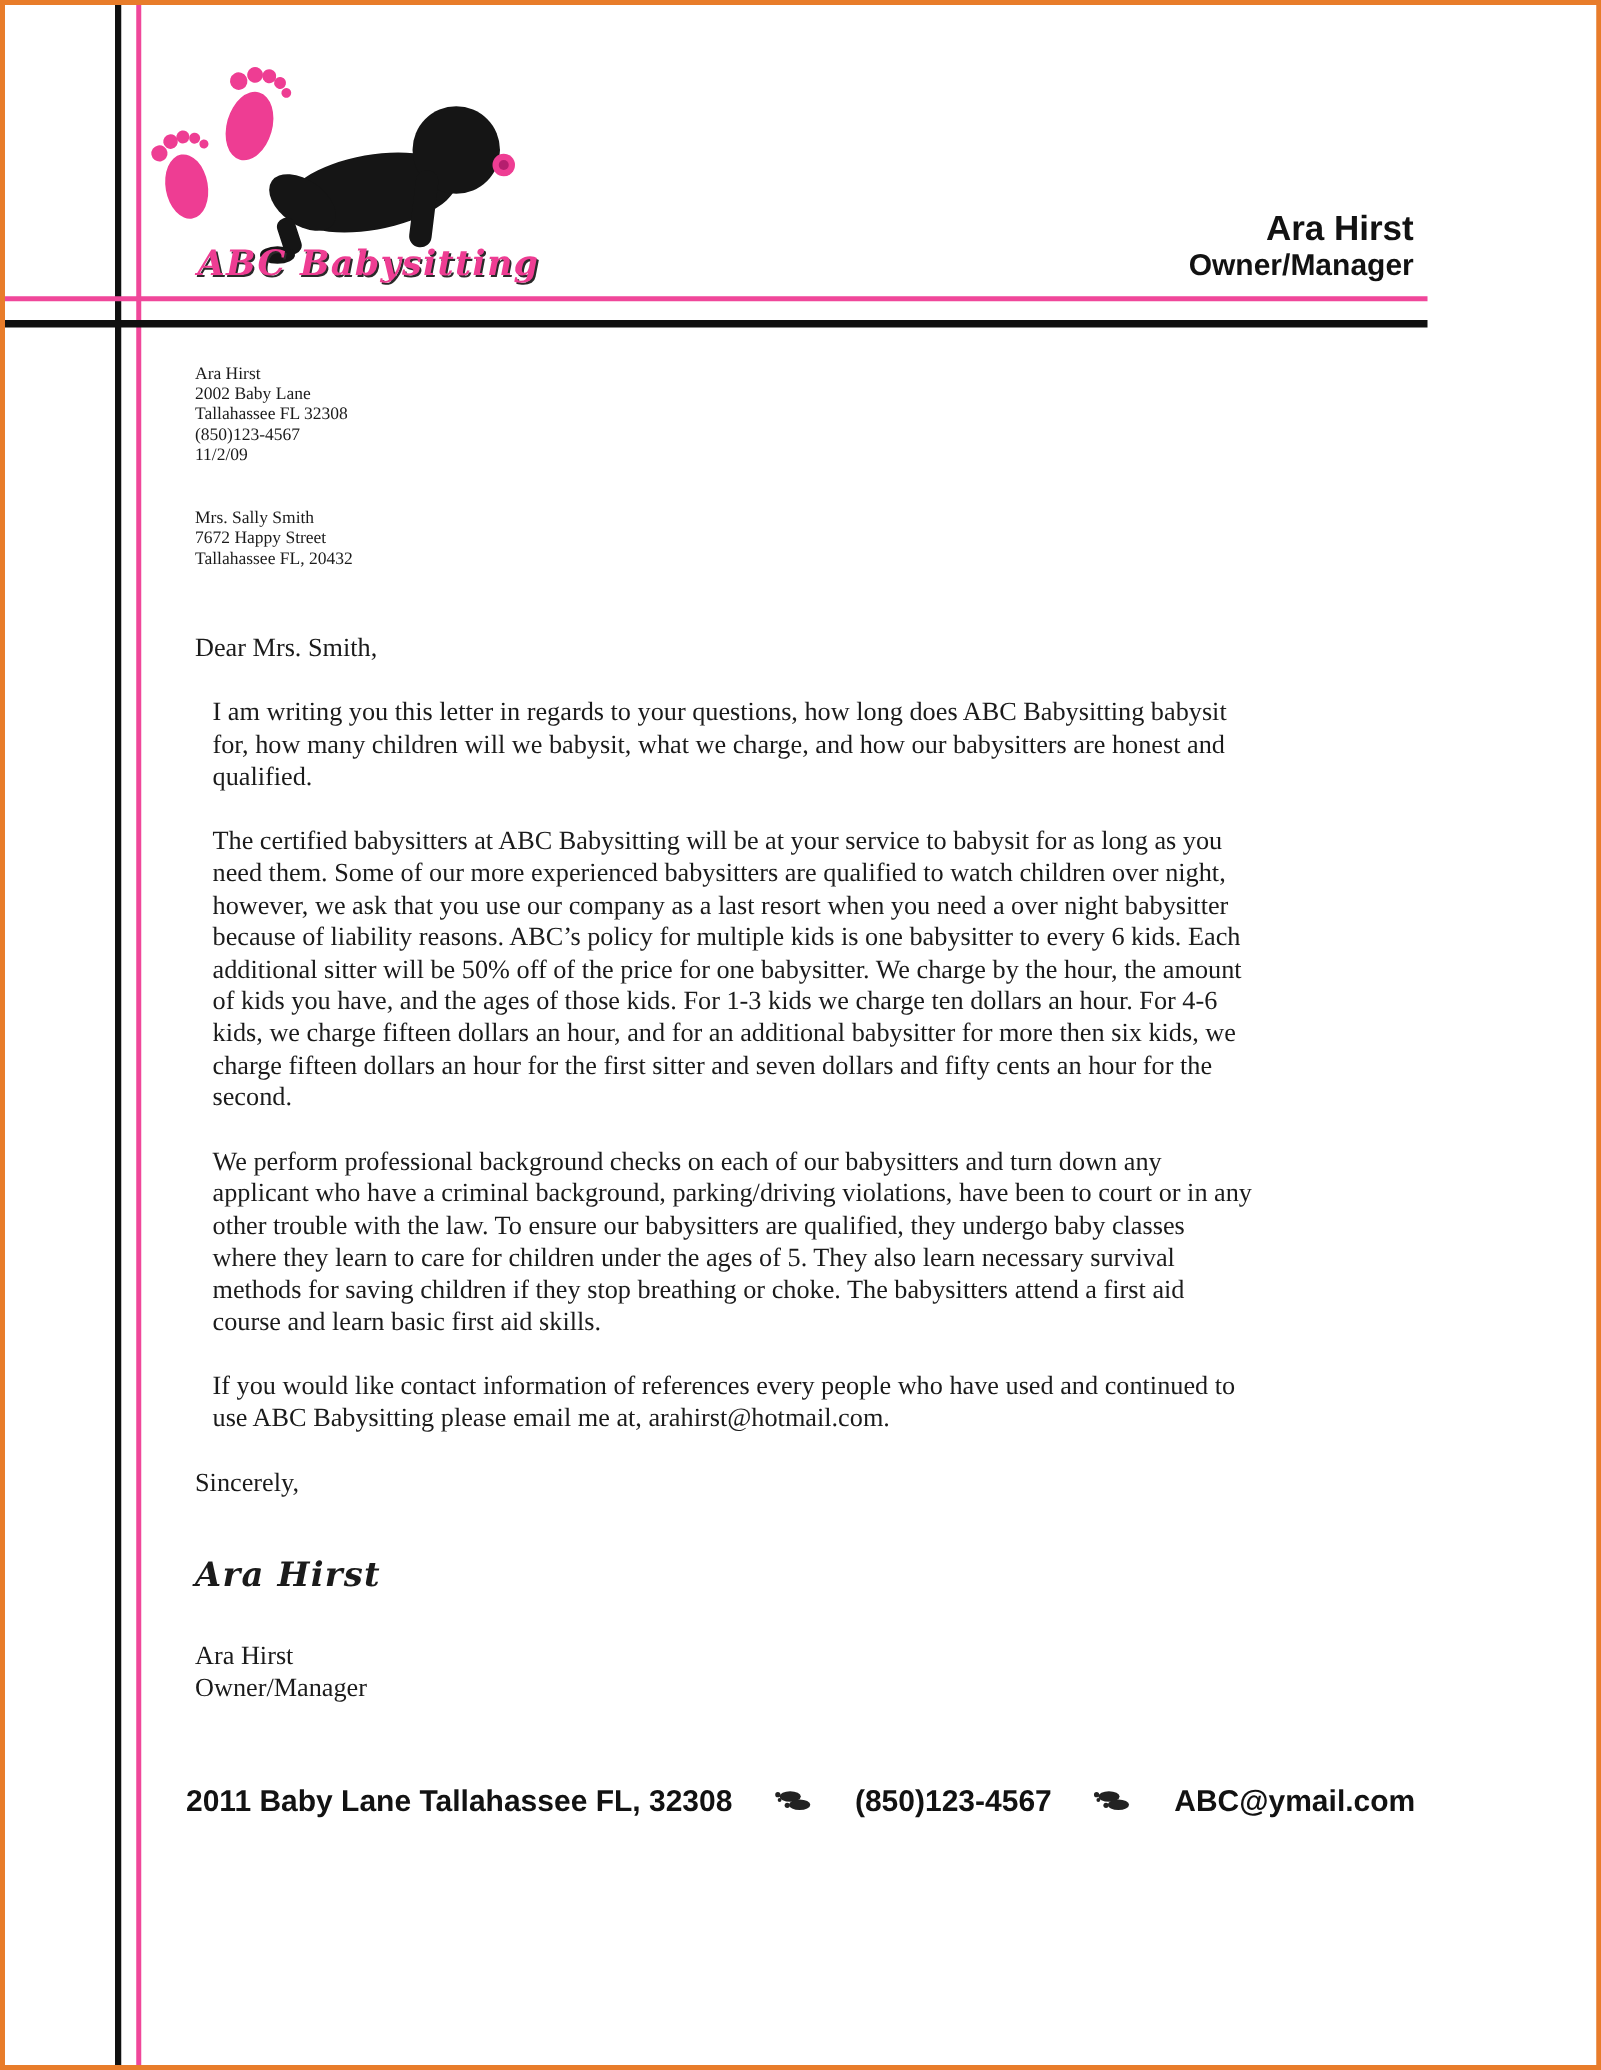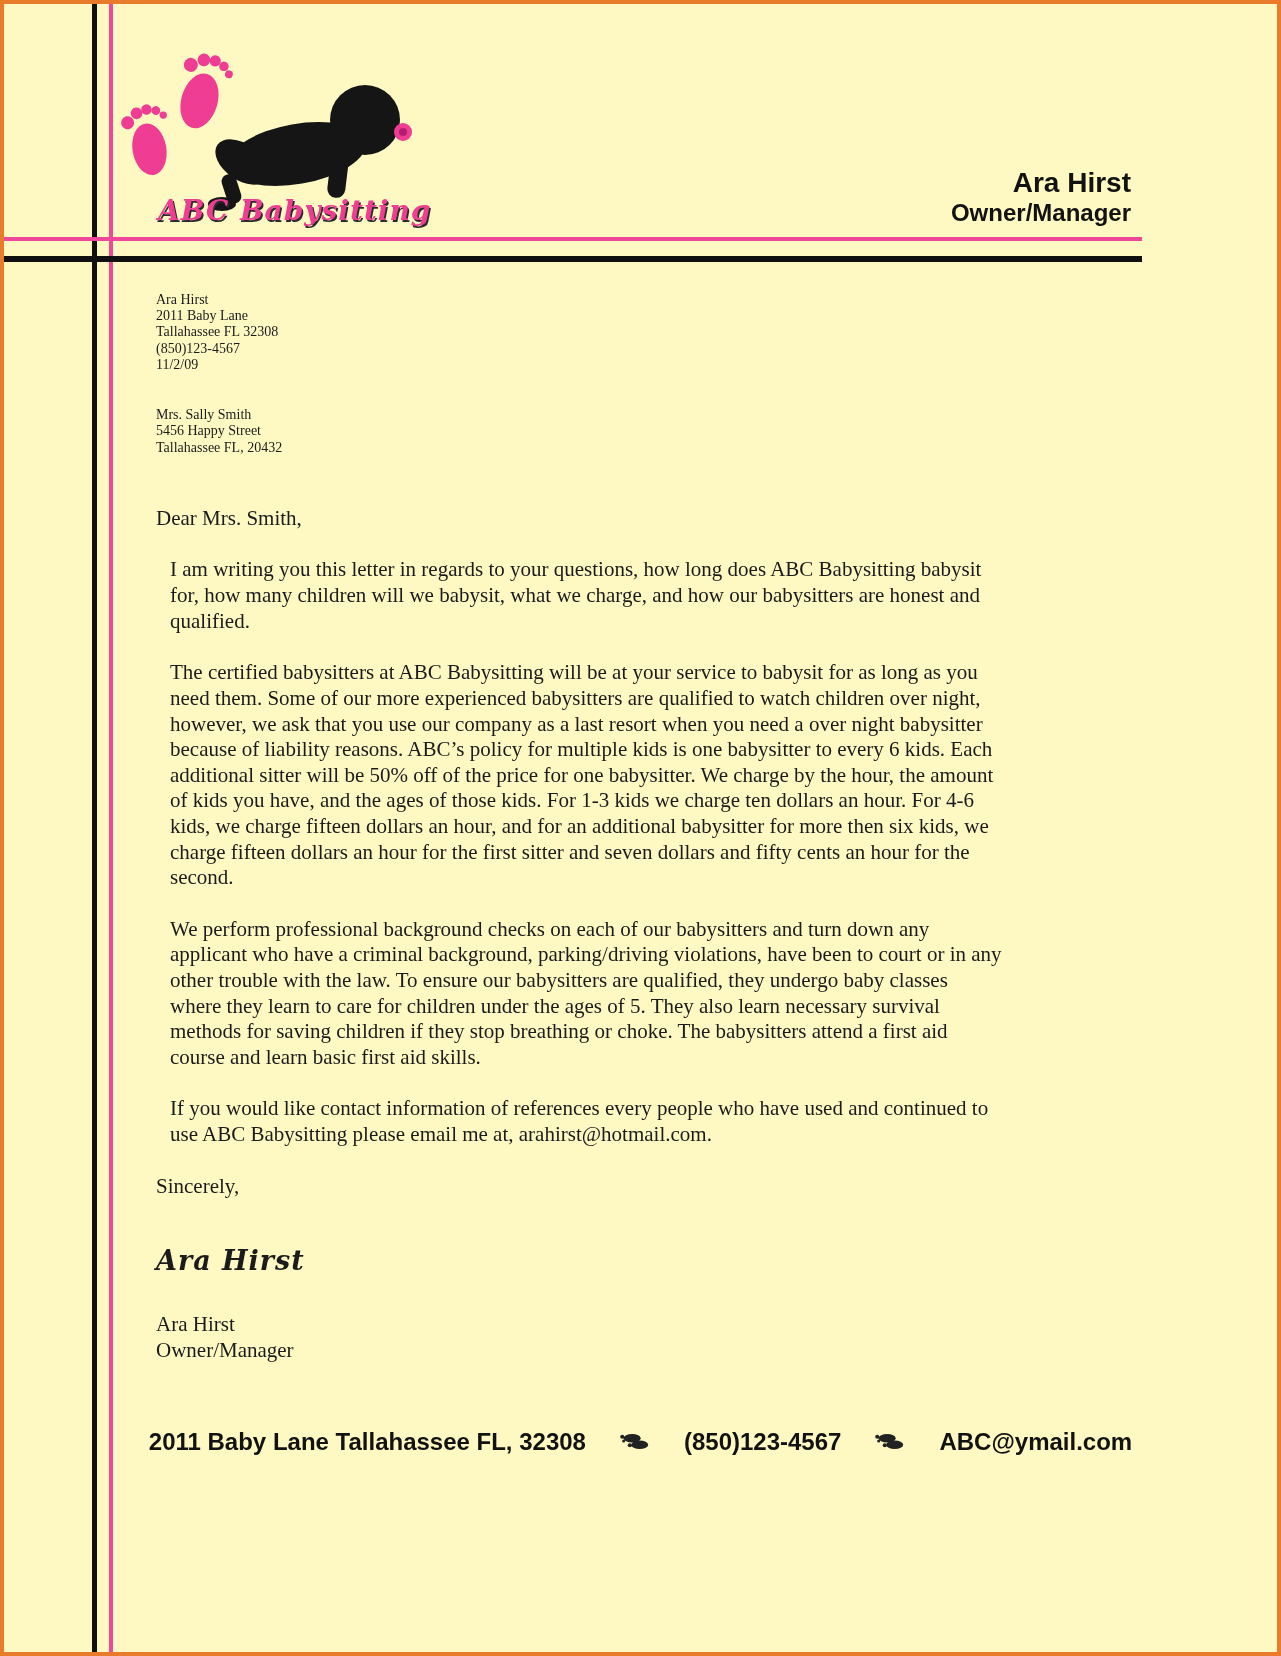--- a/index.html
+++ b/index.html
@@ -1,21 +1,21 @@
 <!DOCTYPE html>
 <html><head>
 <meta charset="utf-8">
 <style>
   * { margin:0; padding:0; box-sizing:border-box; }
   html,body { background:#888; }
   .page {
     position:relative;
     width:1281px; height:1656px;
     margin:0 auto;
-    background:#fef9c3;
+    background:#ffffff;
     border:4px solid #e87c2a;
     overflow:hidden;
     font-family:"Liberation Serif", serif;
     color:#1b1b1b;
   }
   
   .vline-black { position:absolute; top:0; bottom:0; left:88px;  width:5px; background:#101010; }
   .vline-pink  { position:absolute; top:0; bottom:0; left:105px; width:4px; background:#f0479a; }
   .hline-pink  { position:absolute; top:233px; left:0; width:1138px; height:4px; background:#f0479a; }
   .hline-black { position:absolute; top:252px; left:0; width:1138px; height:6px; background:#101010; }
@@ -111,29 +111,29 @@
 
   <div class="header-right">
     <div class="header-name">Ara Hirst</div>
     <div class="header-title">Owner/Manager</div>
   </div>
 
   <div class="content">
 
     <div class="small-block sender">
       <div>Ara Hirst</div>
-      <div>2011 Baby Lane</div>
+      <div>2002 Baby Lane</div>
       <div>Tallahassee FL 32308</div>
       <div>(850)123-4567</div>
       <div>11/2/09</div>
     </div>
 
     <div class="small-block recipient">
       <div>Mrs. Sally Smith</div>
-      <div>5456 Happy Street</div>
+      <div>7672 Happy Street</div>
       <div>Tallahassee FL, 20432</div>
     </div>
 
     <div class="salutation">Dear Mrs. Smith,</div>
 
     <p class="para">I am writing you this letter in regards to your questions, how long does ABC Babysitting babysit for, how many children will we babysit, what we charge, and how our babysitters are honest and qualified.</p>
     <p class="para">The certified babysitters at ABC Babysitting will be at your service to babysit for as long as you need them. Some of our more experienced babysitters are qualified to watch children over night, however, we ask that you use our company as a last resort when you need a over night babysitter because of liability reasons. ABC’s policy for multiple kids is one babysitter to every 6 kids. Each additional sitter will be 50% off of the price for one babysitter. We charge by the hour, the amount of kids you have, and the ages of those kids. For 1-3 kids we charge ten dollars an hour. For 4-6 kids, we charge fifteen dollars an hour, and for an additional babysitter for more then six kids, we charge fifteen dollars an hour for the first sitter and seven dollars and fifty cents an hour for the second.</p>
     <p class="para">We perform professional background checks on each of our babysitters and turn down any applicant who have a criminal background, parking/driving violations, have been to court or in any other trouble with the law. To ensure our babysitters are qualified, they undergo baby classes where they learn to care for children under the ages of 5. They also learn necessary survival methods for saving children if they stop breathing or choke. The babysitters attend a first aid course and learn basic first aid skills.</p>
     <p class="para">If you would like contact information of references every people who have used and continued to use ABC Babysitting please email me at, arahirst@hotmail.com.</p>
 

